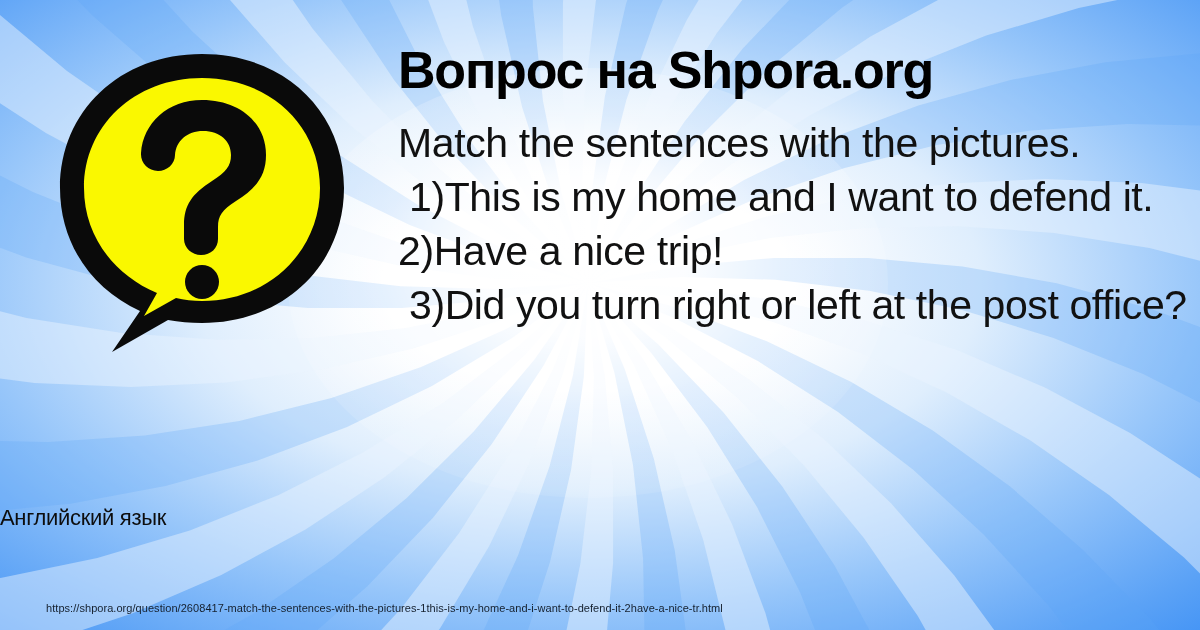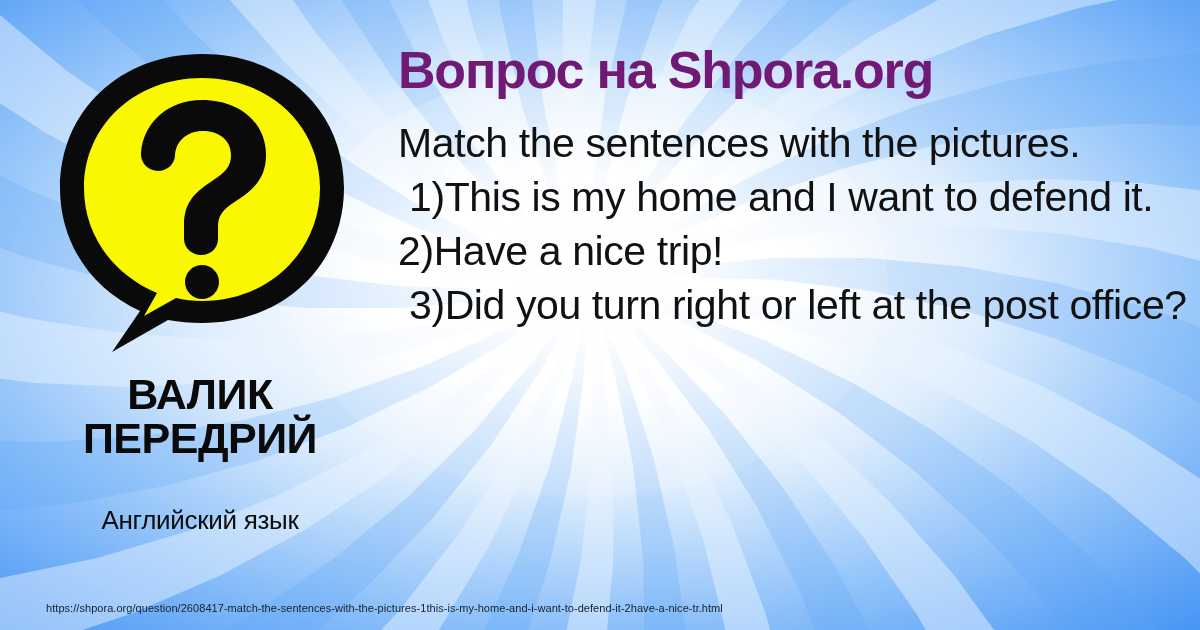--- a/index.html
+++ b/index.html
@@ -49,38 +49,37 @@
     line-height:1.03;
     color:#0a0a0a;
     letter-spacing:-0.5px;
     white-space:pre-line;
   }
 
   #subject {
     position:absolute;
     left:0; top:505px;
     width:400px;
-    text-align:center;
-    font-size:26px;
+    font-size:22px;
     font-weight:normal;
     color:#0d0d0d;
     letter-spacing:-0.3px;
   }
 
   
   #right {
     position:absolute;
     left:398px; top:42px;
     width:790px;
   }
 
   #title {
     font-size:52px;
     font-weight:bold;
-    color:#701a75;
+    color:#000000;
     line-height:1.08;
     letter-spacing:-1.2px;
     margin-bottom:12px;
     white-space:nowrap;
   }
 
   #qbody {
     font-size:41px;
     font-weight:normal;
     color:#111;
@@ -205,22 +204,20 @@
                    c 10 0 17 -7 17 -16
                    l 0 -12
                    c 0 -11 4 -17 18 -26
                    c 21 -13 30 -26 30 -46
                    c 0 -32 -26 -55 -64 -55 Z"></path>
           <circle cx="150" cy="234" r="17"></circle>
         </g>
       </svg>
     </div>
 
-    <div id="author">ВАЛИК
-ПЕРЕДРИЙ</div>
     <div id="subject">Английский язык</div>
   </div>
 
   <div id="right">
     <div id="title">Вопрос на Shpora.org</div>
     <div id="qbody">Match the sentences with the pictures.
  1)This is my home and I want to defend it.
 2)Have a nice trip!
  3)Did you turn right or left at the post office?</div>
   </div>

